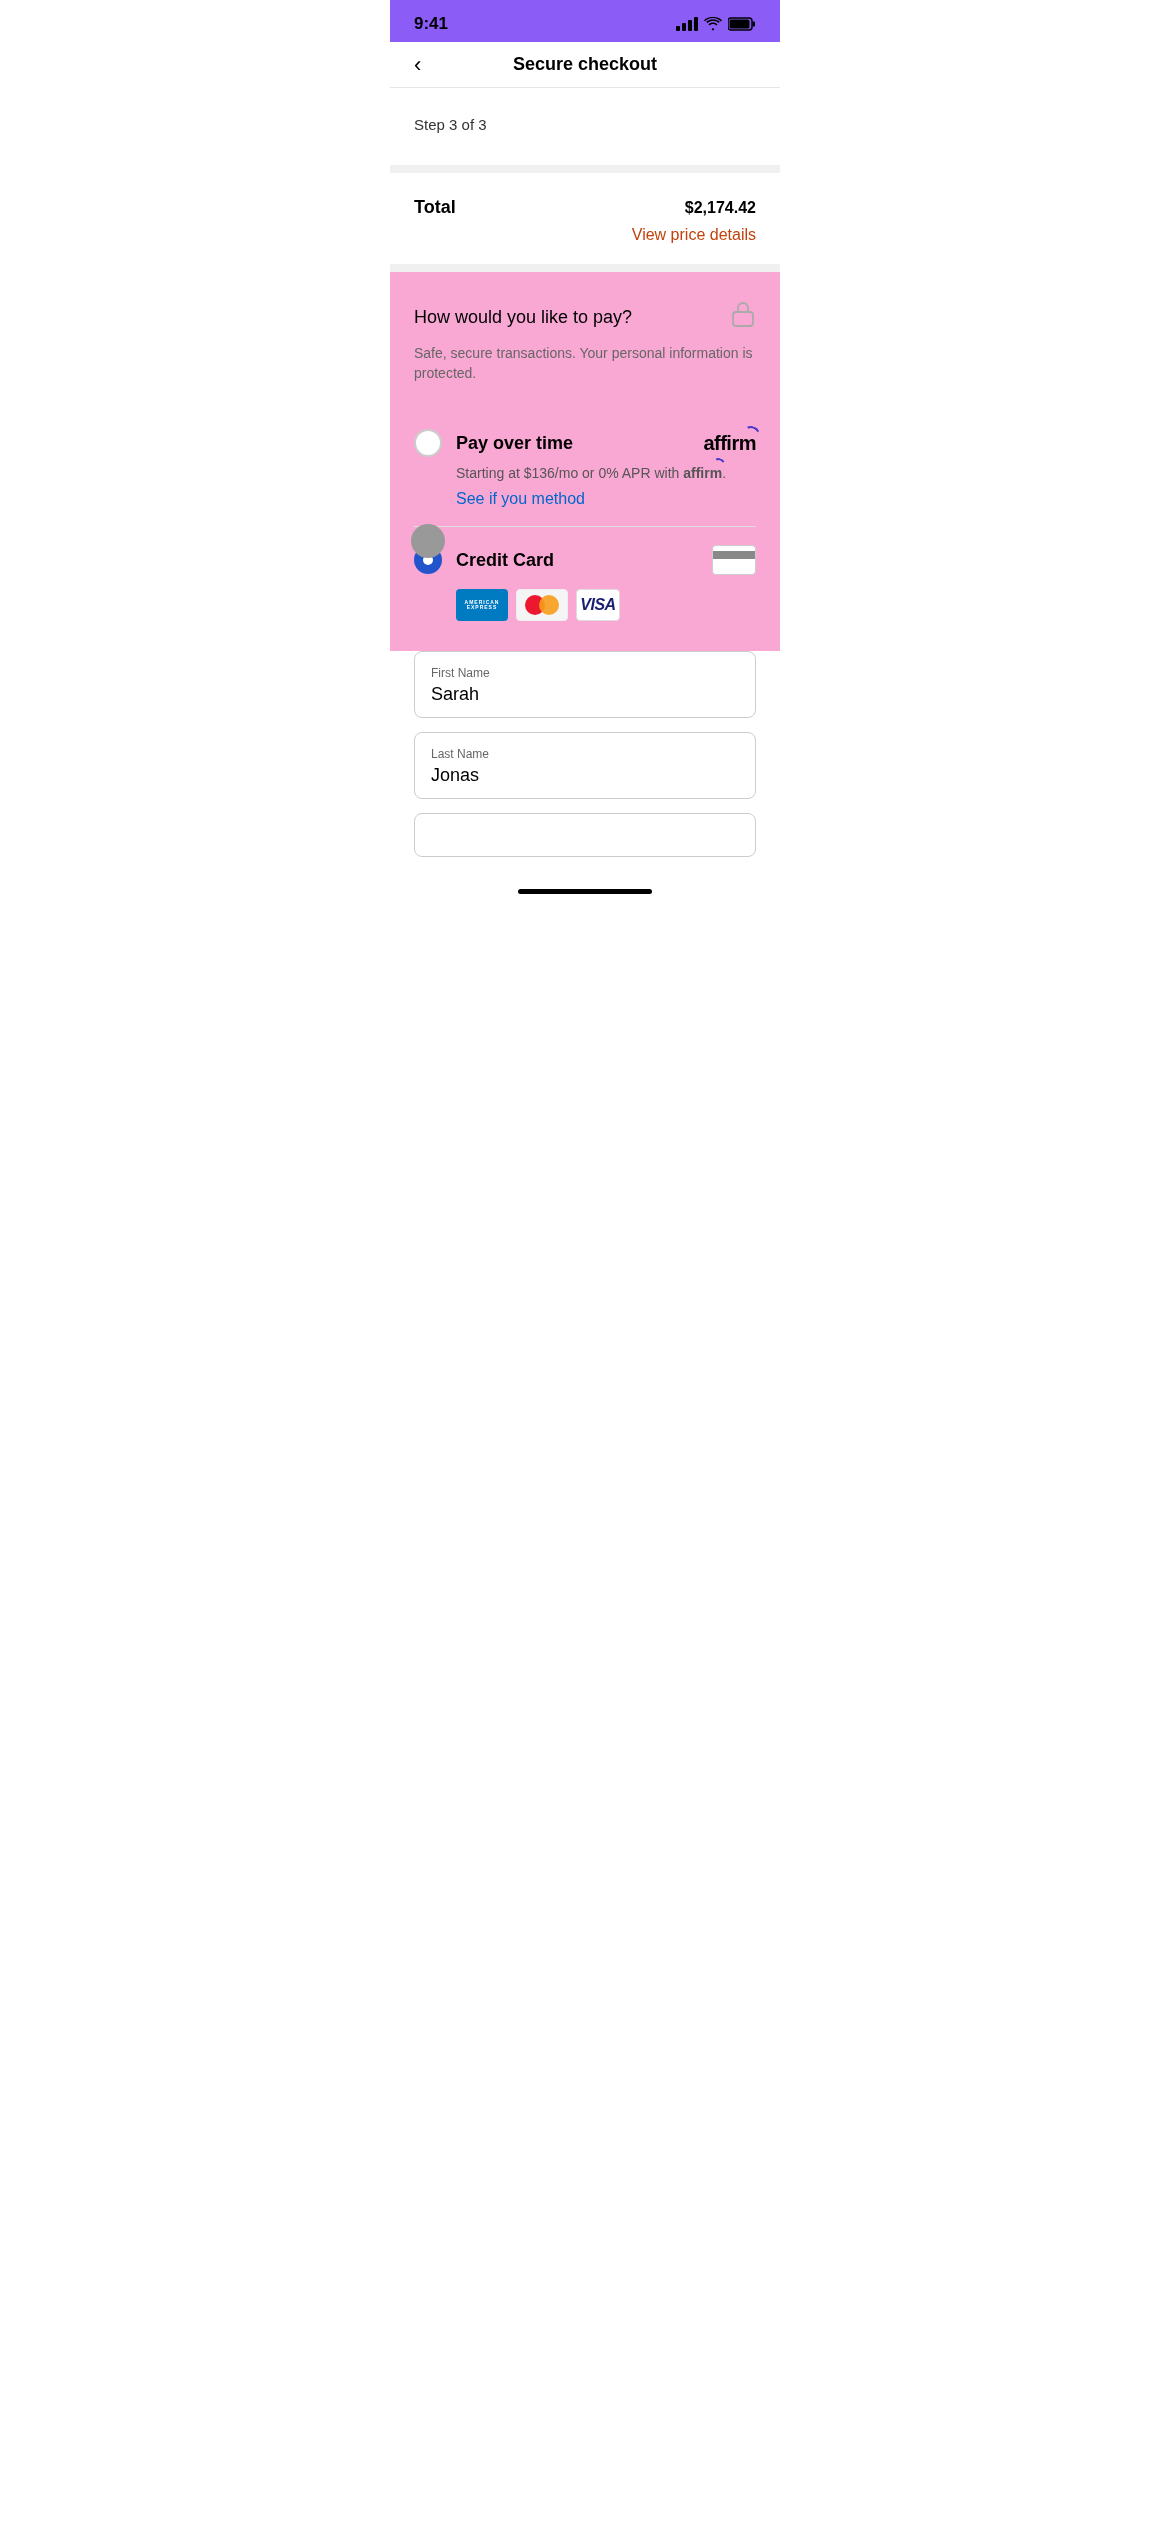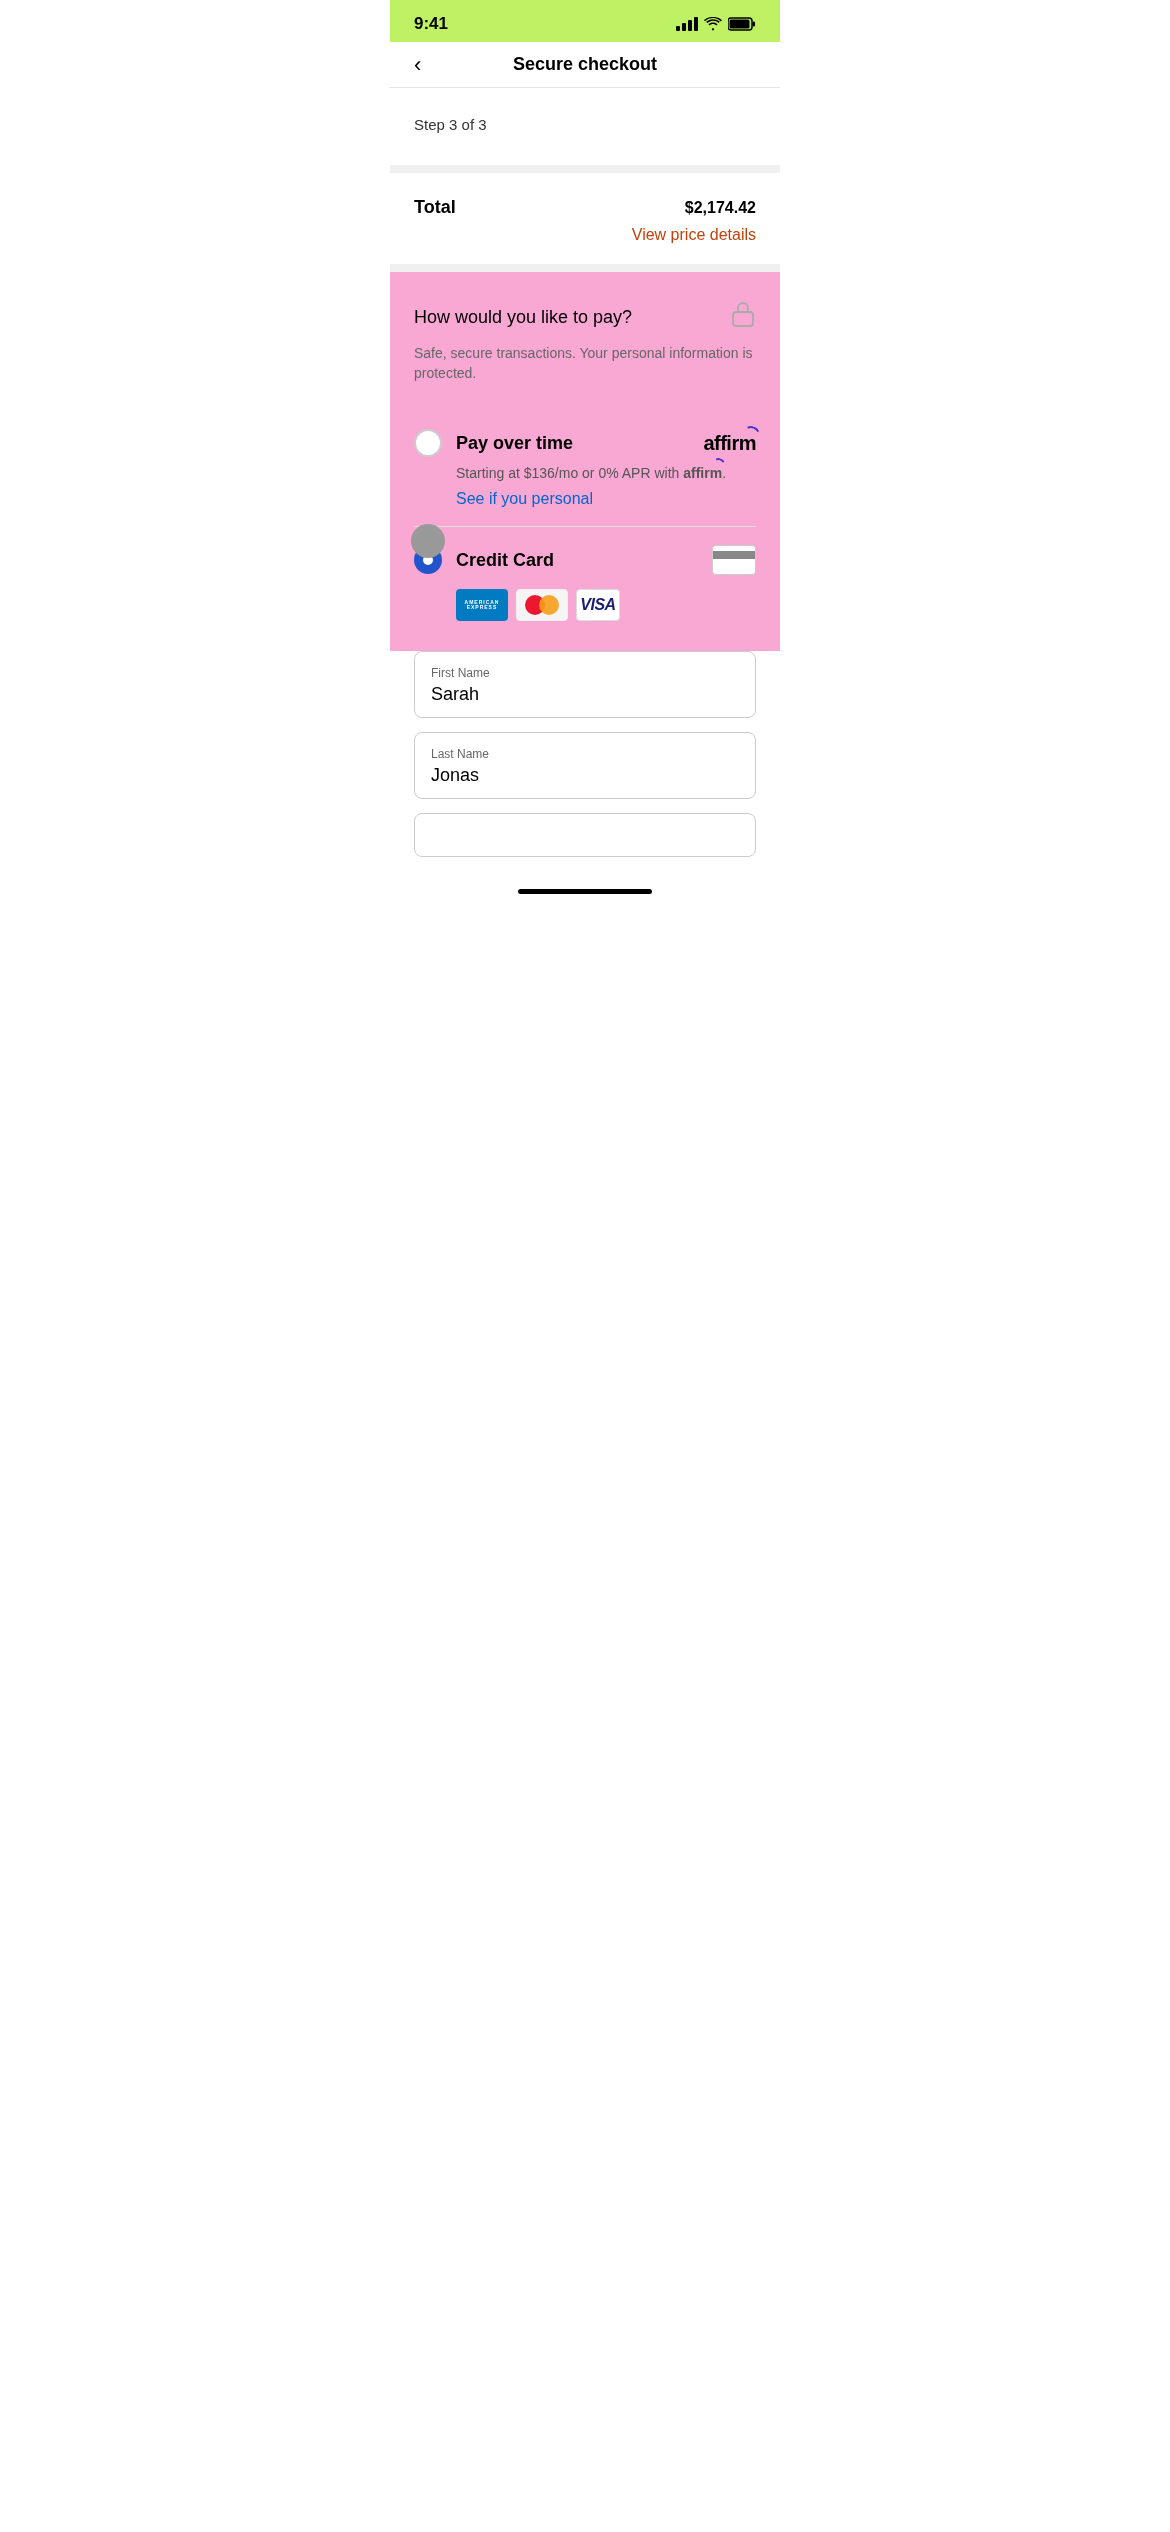--- a/index.html
+++ b/index.html
@@ -13,21 +13,21 @@
       min-height: 844px;
       overflow-x: hidden;
     }
 
     
     .status-bar {
       display: flex;
       justify-content: space-between;
       align-items: center;
       padding: 14px 24px 8px;
-      background: #bef264;
+      background: #8b5cf6;
     }
     .status-time {
       font-size: 17px;
       font-weight: 600;
       color: #000;
     }
     .status-icons {
       display: flex;
       align-items: center;
       gap: 6px;
@@ -467,21 +467,21 @@
         <span class="affirm-logo-text">affirm</span>
         <div class="affirm-arc"></div>
       </div>
     </div>
     <div class="affirm-subtitle">
       Starting at $136/mo or 0% APR with <span class="affirm-small">
           <strong>affirm</strong>
           <div class="affirm-arc-small"></div>
         </span>.
     </div>
-    <a class="affirm-qualify-link">See if you personal</a>
+    <a class="affirm-qualify-link">See if you method</a>
   </div>
 
   <hr class="option-divider">
 
   <div class="credit-card-option relative">
     <div class="credit-card-row">
       <div class="payment-option-left">
 
         <div style="position:relative;">
           <div class="radio-btn selected"></div>

